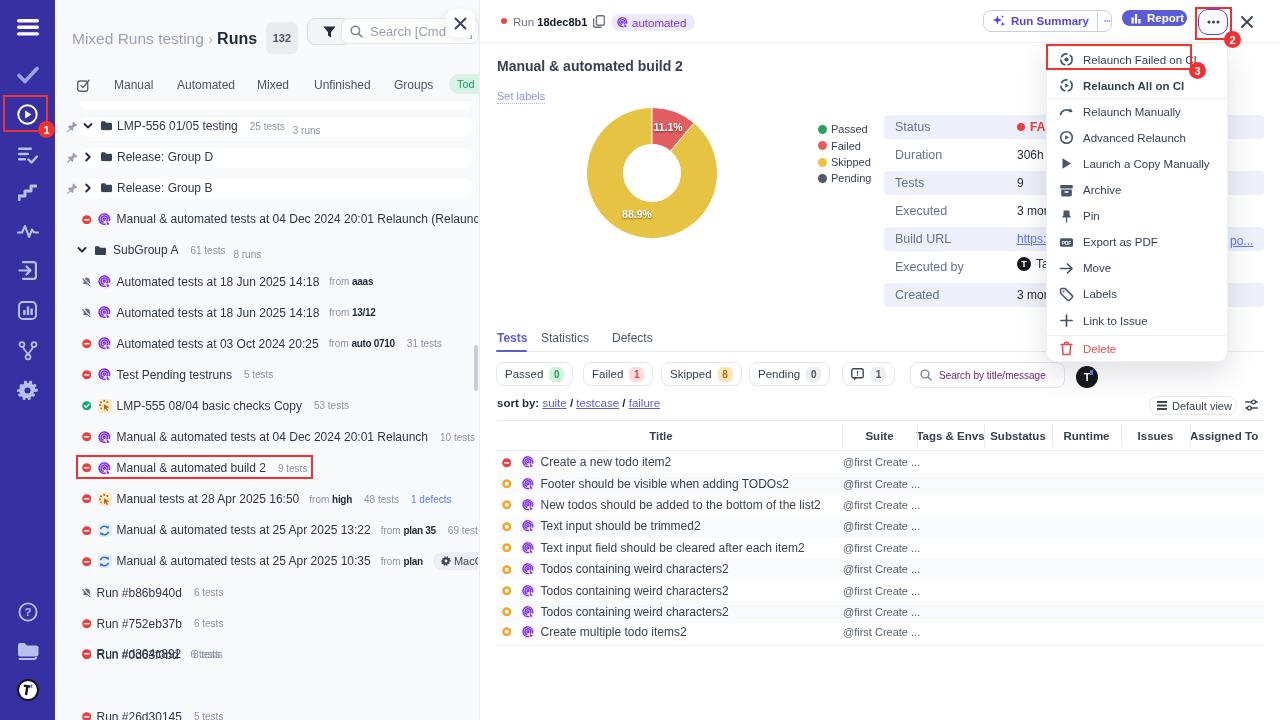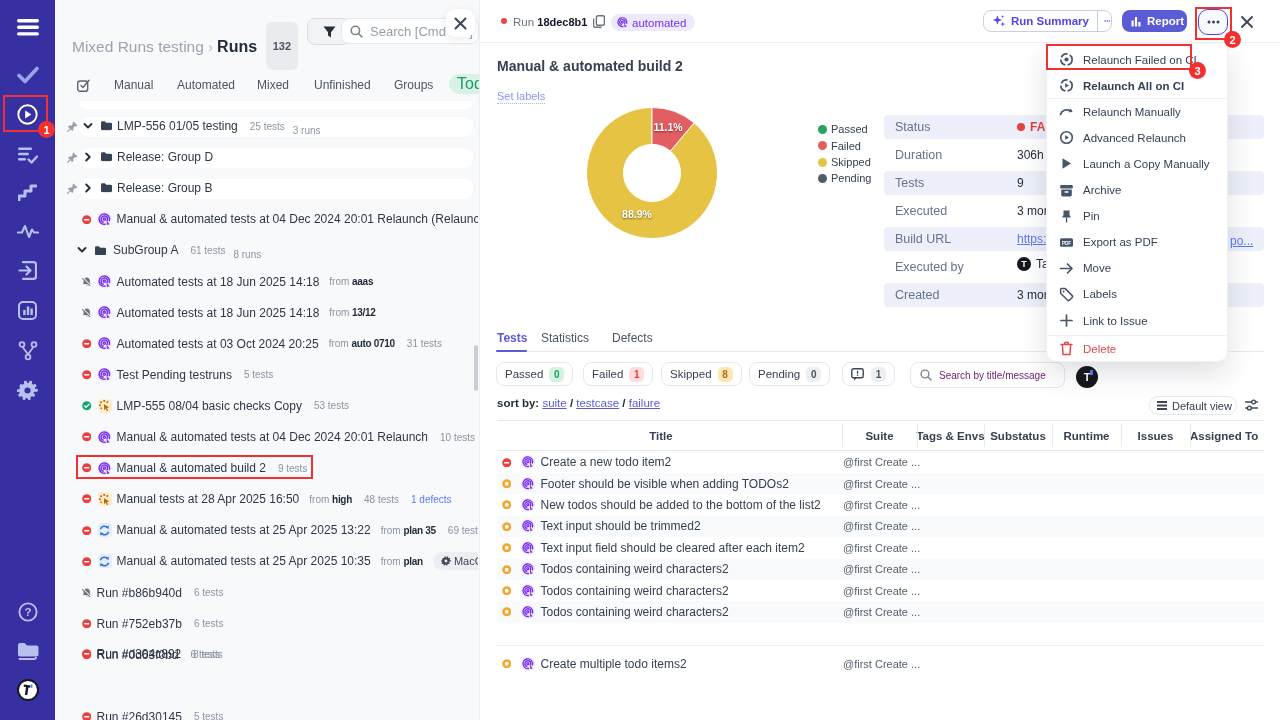--- a/index.html
+++ b/index.html
@@ -6,21 +6,21 @@
 html,body { width:1280px; height:720px; overflow:hidden; font-family:"Liberation Sans", sans-serif; background:#fff; }
 .abs { position:absolute; }
 #stage { position:relative; width:1280px; height:720px; }
 
 #sidebar { left:0; top:0; width:55px; height:720px; background:#3730a3; }
 .sic { position:absolute; left:0; width:55px; display:flex; justify-content:center; }
 
 #lpanel { left:55px; top:0; width:425px; height:720px; background:#f8f9fb; border-right:1px solid #eceef2; overflow:hidden; }
 .crumb { position:absolute; top:22px; left:17px; font-size:15.5px; color:#9ca3af; font-weight:400; }
 .crumb b { color:#1f2937; font-weight:700; font-size:16px; }
-.badge132 { display:inline-block; background:#e9ebef; color:#4b5563; font-size:11px; font-weight:600; border-radius:6px; padding:18px 7px; vertical-align:2px; }
+.badge132 { display:inline-block; background:#e9ebef; color:#4b5563; font-size:11px; font-weight:600; border-radius:6px; padding:10px 7px; vertical-align:2px; }
 .lrow { position:absolute; left:0; width:423px; height:30px; display:flex; align-items:center; overflow:hidden; }
 .lrow .t { font-size:12px; color:#2d3748; white-space:nowrap; }
 .lrow .meta { font-size:10px; color:#8b95a3; white-space:nowrap; }
 .lrow .from { font-size:10px; color:#8b95a3; white-space:nowrap; }
 .lrow .from b { color:#1f2937; font-weight:700; letter-spacing:-0.3px; }
 .lrow .bluelink { font-size:10px; color:#5b78f6; white-space:nowrap; }
 .pincard { position:absolute; background:#fff; border-radius:9px; }
 .tabl { top:78px; font-size:12px; color:#4b5563; }
 .pin { width:11px; height:11px; margin-left:12px; flex:none; }
 .chv { width:10px; height:10px; margin-left:5px; flex:none; }
@@ -130,21 +130,21 @@
         </svg>
     <span style="margin-left:5px; font-size:11.5px; color:#4f46e5; font-weight:600; white-space:nowrap;">Run Summary</span>
     <div style="margin-left:8px; width:1px; height:22px; background:#c9cfe8;"></div>
     <svg style="margin-left:7px;" width="13" height="4" viewBox="0 0 13 4">
           <circle cx="2" cy="2" r="1.5" fill="#4f46e5"></circle>
           <circle cx="6.5" cy="2" r="1.5" fill="#4f46e5"></circle>
           <circle cx="11" cy="2" r="1.5" fill="#4f46e5"></circle>
         </svg>
   </div>
 
-  <div class="abs" style="left:642px; top:10px; width:65px; height:22px; background:#5b5bd6; border-radius:8px; display:flex; align-items:center;">
+  <div class="abs" style="left:642px; top:10px; width:65px; height:16px; background:#5b5bd6; border-radius:8px; display:flex; align-items:center;">
     <svg style="margin-left:9px;" width="11" height="11" viewBox="0 0 11 11">
           <rect x="0.5" y="4.5" width="2.2" height="6" fill="#fff"></rect>
           <rect x="3.9" y="1" width="2.2" height="9.5" fill="#fff"></rect>
           <rect x="7.3" y="6" width="2.2" height="4.5" fill="#fff"></rect>
         </svg>
     <span style="margin-left:5px; font-size:11.5px; color:#fff; font-weight:600;">Report</span>
   </div>
 
   <div class="abs" style="left:718px; top:9px; width:30px; height:26px; background:#f8f9fc; border:1.6px solid #4f46e5; border-radius:10px; display:flex; align-items:center; justify-content:center;">
     <svg width="13" height="4" viewBox="0 0 13 4">
@@ -342,21 +342,21 @@
           <use href="#i-skip"></use>
         </svg>
     <span class="atsm">
           <svg width="12" height="12" viewBox="0 0 14 14">
             <use href="#i-spiral"></use>
           </svg>
         </span>
     <span class="tt">Todos containing weird characters2</span>
         <span class="su">@first Create ...</span>
   </div>
-  <div class="trow" style="top:653px;">
+  <div class="trow" style="top:621px;">
     <svg class="ste" width="9.5" height="9.5">
           <use href="#i-skip"></use>
         </svg>
     <span class="atsm">
           <svg width="12" height="12" viewBox="0 0 14 14">
             <use href="#i-spiral"></use>
           </svg>
         </span>
     <span class="tt">Create multiple todo items2</span>
         <span class="su">@first Create ...</span>
@@ -443,21 +443,21 @@
 
   <div class="abs" style="left:22px; top:78px;"><svg width="13" height="13" viewBox="0 0 13 13">
           <rect x="0.7" y="2" width="10" height="10.3" rx="2.4" fill="none" stroke="#5b6573" stroke-width="1.4"></rect>
           <path d="M4 6.5 L6 8.5 L12 1.2" fill="none" stroke="#5b6573" stroke-width="1.4" stroke-linecap="round" stroke-linejoin="round"></path>
         </svg></div>
   <div class="abs tabl" style="left:59px;">Manual</div>
   <div class="abs tabl" style="left:122px;">Automated</div>
   <div class="abs tabl" style="left:202px;">Mixed</div>
   <div class="abs tabl" style="left:259px;">Unfinished</div>
   <div class="abs tabl" style="left:339px;">Groups</div>
-  <div class="abs" style="left:394px; top:74px; width:42px; height:20px; background:#d8f2e5; border-radius:10px; color:#1a9a66; font-size:16px; display:flex; align-items:center; padding-left:8px;">Tod</div>
+  <div class="abs" style="left:394px; top:74px; width:42px; height:20px; background:#d8f2e5; border-radius:10px; color:#1a9a66; font-size:11px; display:flex; align-items:center; padding-left:8px;">Tod</div>
 
   <div class="abs" style="left:24px; top:101px; width:394px; height:8px; background:#fff; border-radius:0 0 9px 9px;"></div>
   <div class="pincard" style="top:116.5px; height:20px; left:24px; width:394px;"></div>
   <div class="pincard" style="top:147.8px; height:20px; left:24px; width:394px;"></div>
   <div class="pincard" style="top:179.1px; height:20px; left:24px; width:394px;"></div>
 
   <div class="lrow" style="top:111px;">
     <svg class="pin">
           <use href="#i-pin"></use>
         </svg>

